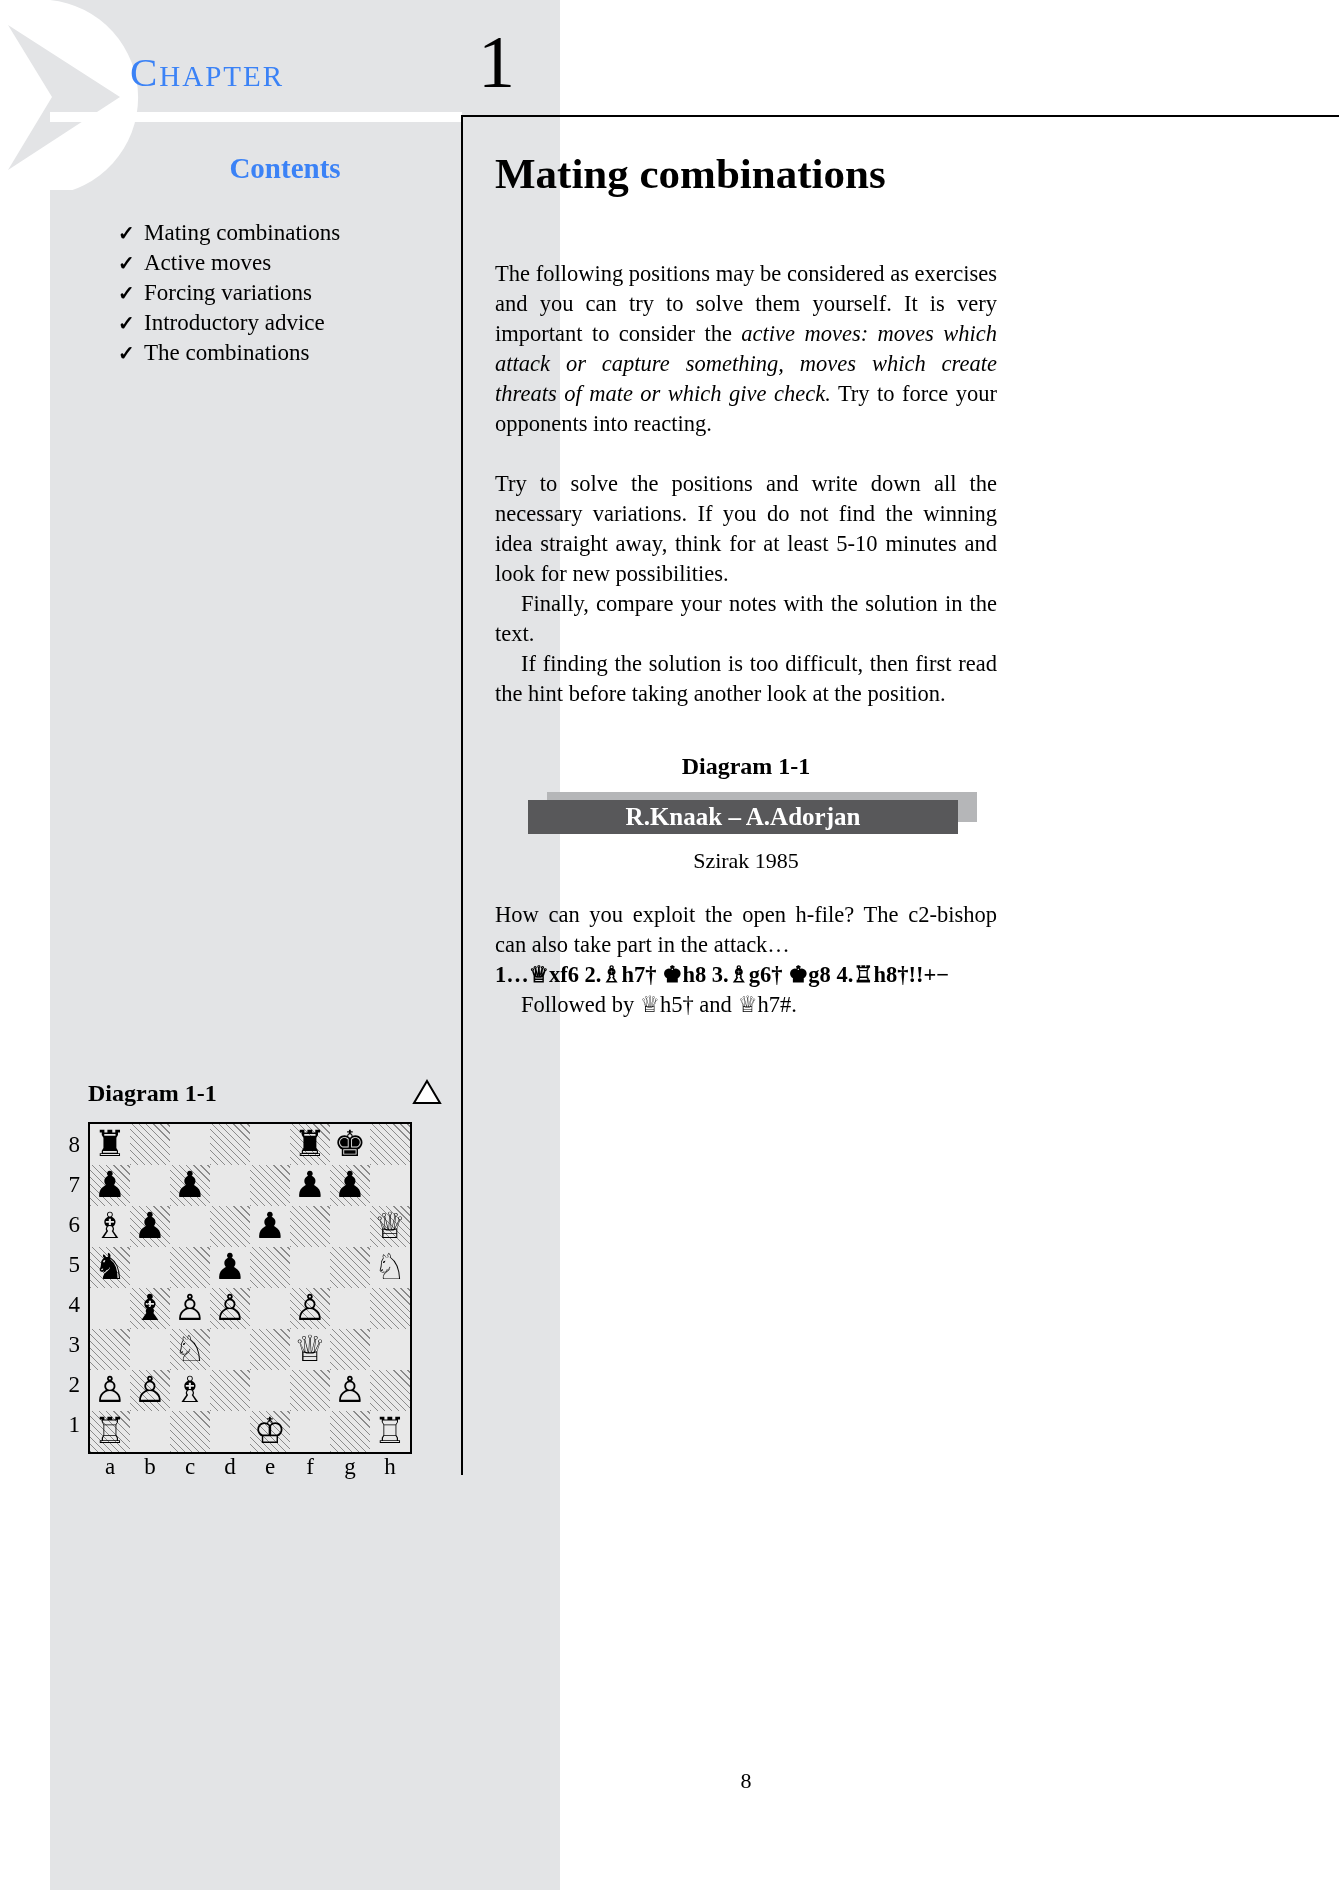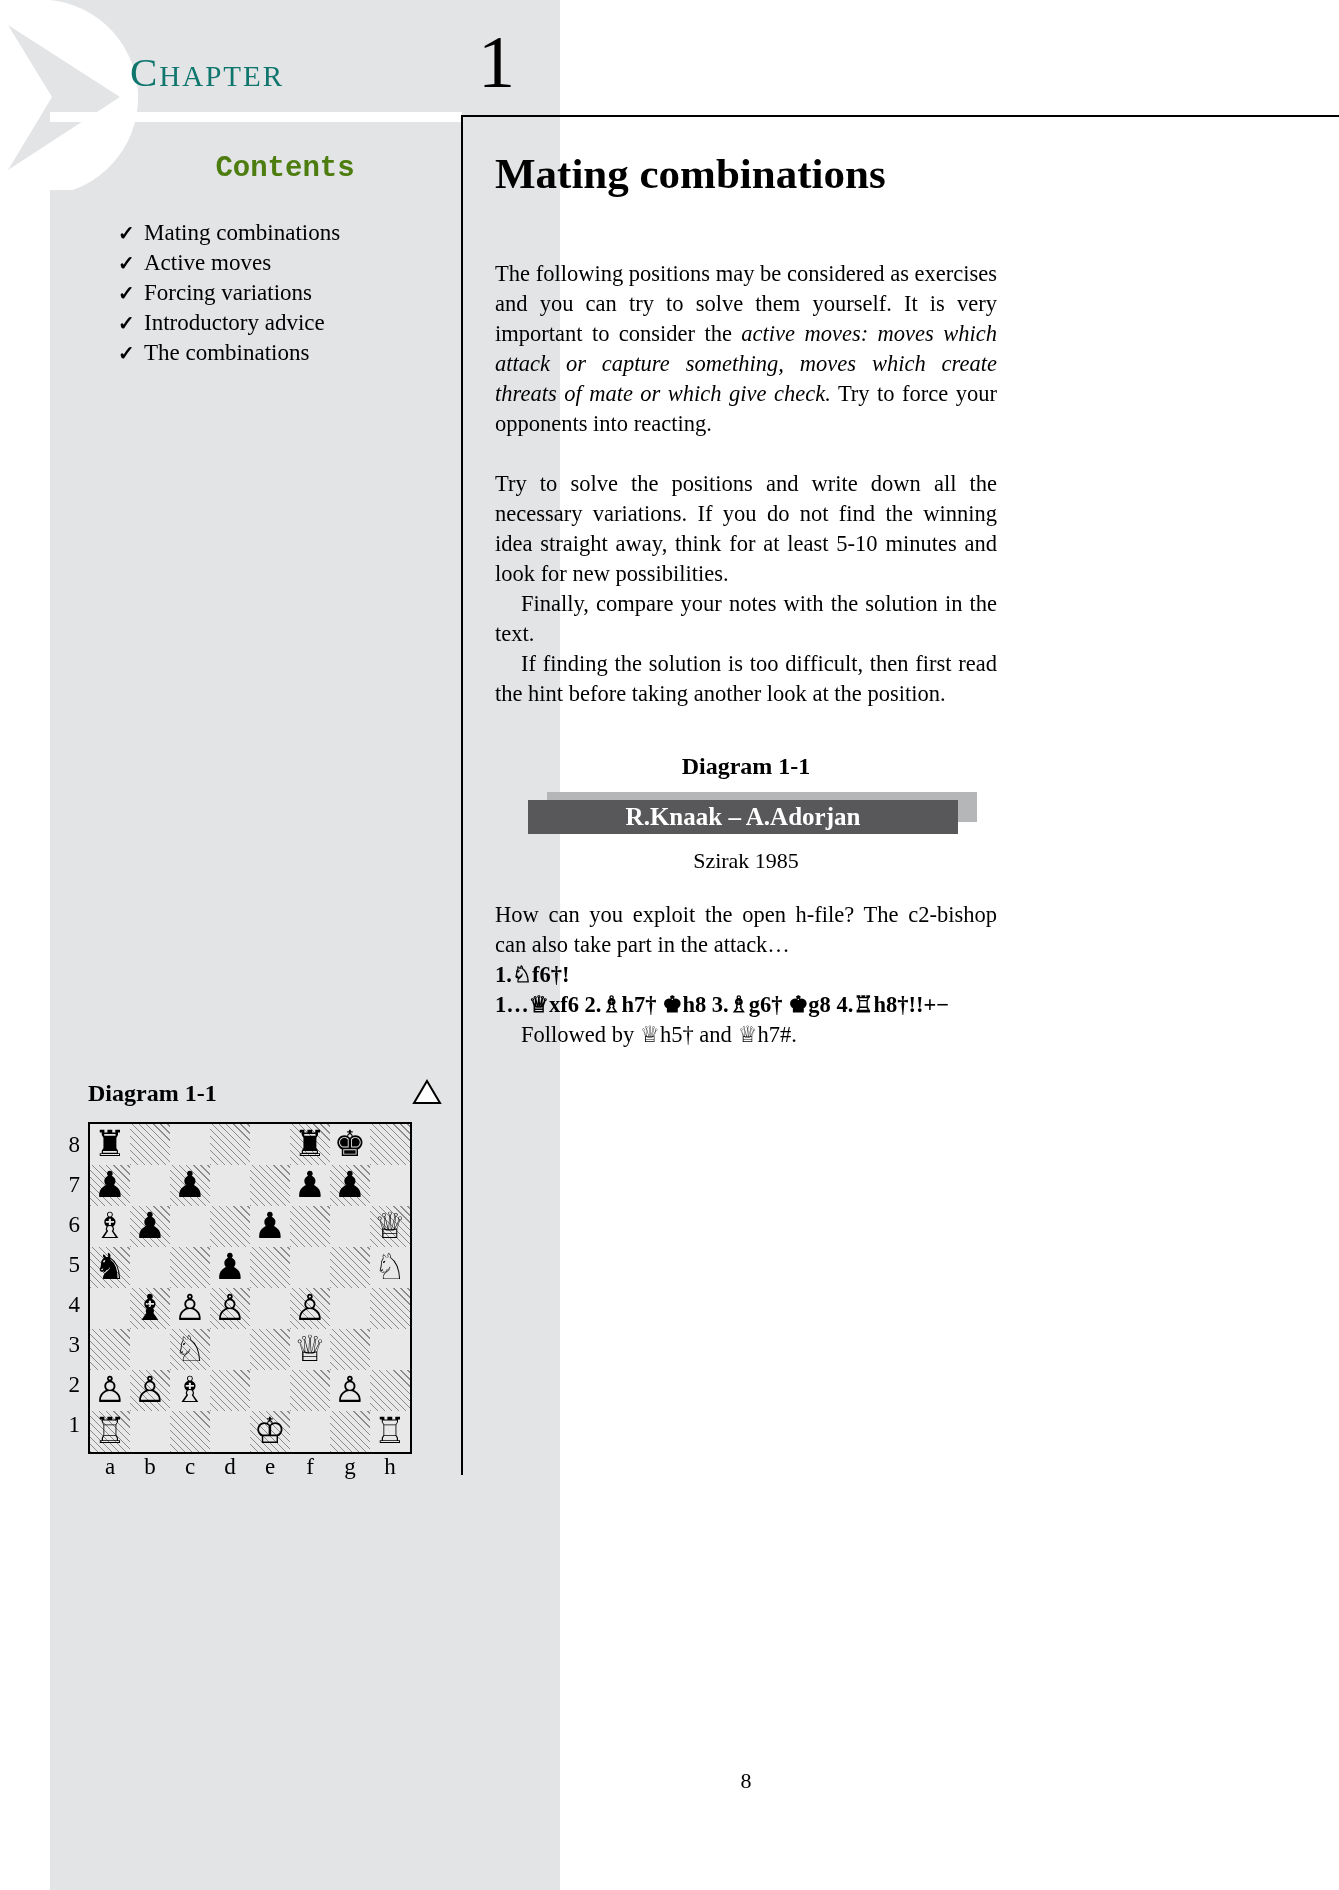--- a/index.html
+++ b/index.html
@@ -21,21 +21,21 @@
     position:absolute;left:0;top:0;width:160px;height:190px;
     overflow:hidden;
   }
   #arrow-graphic svg{display:block;}
 
   #chapter-word{
     position:absolute;left:130px;top:48px;
     font-size:41px;letter-spacing:2px;
     font-variant:small-caps;
     font-family:"Liberation Serif","DejaVu Serif",serif;
-    color:#0f766e;
+    color:#3b82f6;
     white-space:nowrap;
   }
   #chapter-number{
     position:absolute;left:478px;top:25px;
     font-size:74px;color:#000;line-height:1;
   }
   
   #head-rule{
     position:absolute;left:461px;top:115px;width:880px;height:2px;
     background:#000;
@@ -46,21 +46,21 @@
   }
   
   #col-divider{
     position:absolute;left:461px;top:115px;width:2px;height:1360px;
     background:#000;
   }
 
   
   #contents-title{
     position:absolute;left:50px;top:152px;width:470px;
-    text-align:center;font-weight:bold;font-size:29px;color:#4d7c0f;font-family:Liberation Mono, monospace;
+    text-align:center;font-weight:bold;font-size:29px;color:#3b82f6;
   }
   #contents-list{
     position:absolute;left:118px;top:218px;width:400px;
     list-style:none;margin:0;padding:0;
   }
   #contents-list li{
     font-size:23px;line-height:29px;color:#000;
     display:flex;align-items:baseline;gap:12px;
     margin-bottom:0px;
   }
@@ -329,19 +329,18 @@
   <div id="banner-wrap">
     <div id="banner-shadow"></div>
     <div id="banner-bar"></div>
     <div id="banner-text">R.Knaak – A.Adorjan</div>
   </div>
 
   <div id="event-line">Szirak 1985</div>
 
   <div id="analysis">
     <p>How can you exploit the open h-file? The c2-bishop can also take part in the attack…</p>
-    <p class="bld">1.♘f6†!</p>
     <p class="bld">1…♕xf6 2.♗h7† ♚h8 3.♗g6† ♚g8 4.♖h8†!!+−</p>
     <p class="indent">Followed by ♕h5† and ♕h7#.</p>
   </div>
 </div>
 
 <div id="page-number">8</div>
 
 </body></html>

